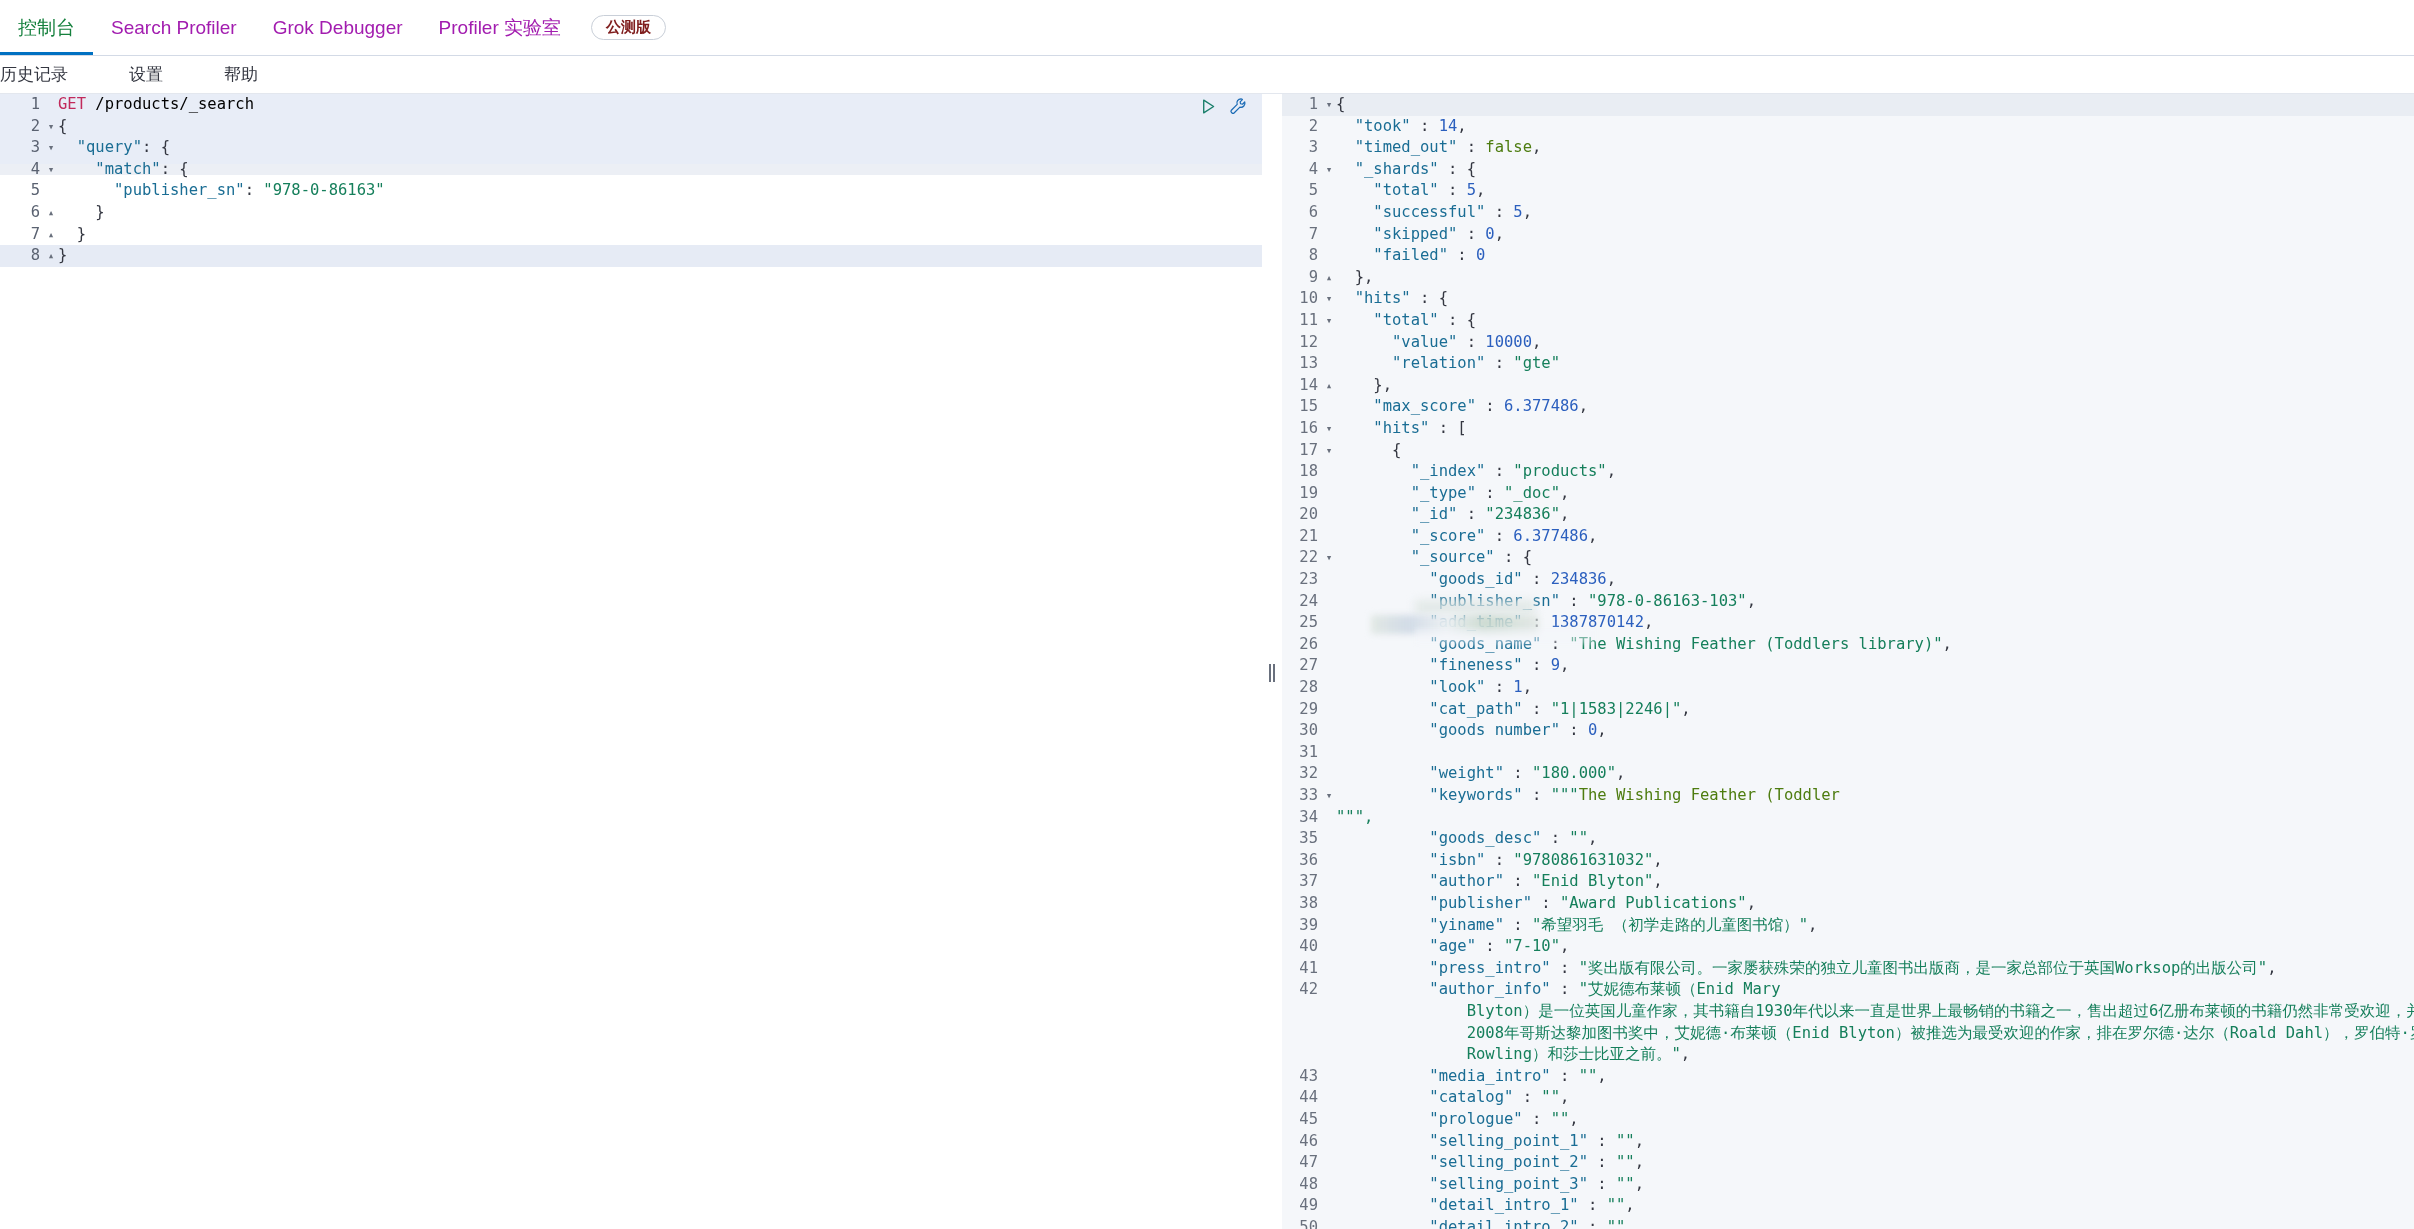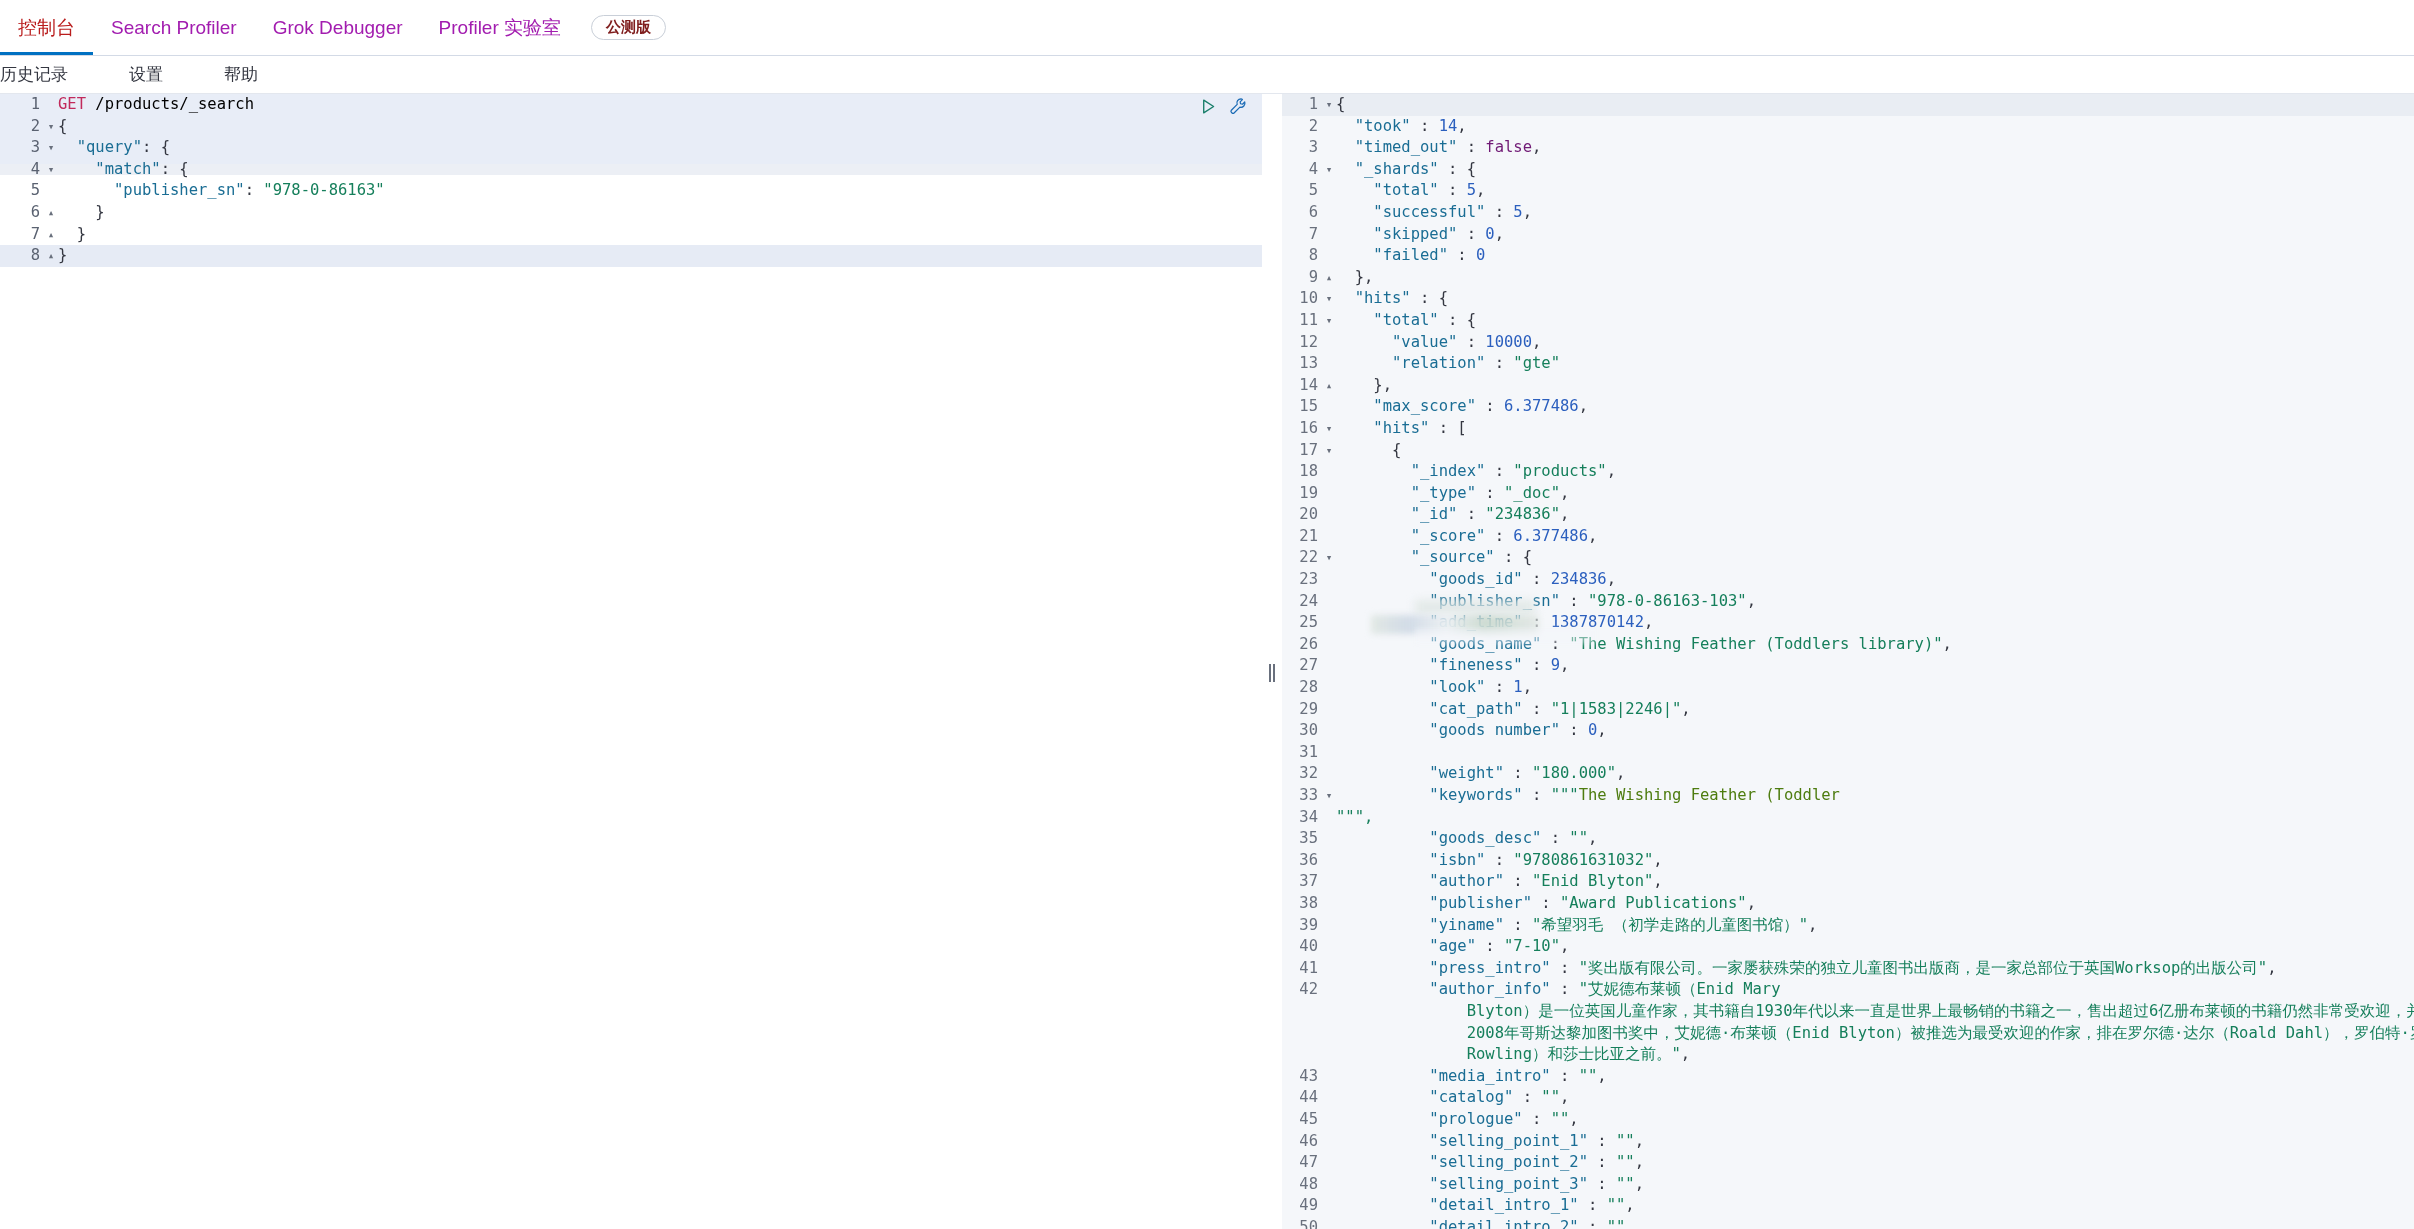--- a/index.html
+++ b/index.html
@@ -37,21 +37,21 @@
     height: 55px;
     display: flex;
     align-items: center;
     padding: 0 18px;
     font-size: 19px;
     color: #a21caf;
     cursor: pointer;
     white-space: nowrap;
   }
   .tab.active {
-    color: #b91c1c;
+    color: #15803d;
   }
   .tab.active::after {
     content: "";
     position: absolute;
     left: 0; right: 0; bottom: 0;
     height: 3px;
     background: #0071c2;
   }
   .badge {
     margin-left: 12px;
@@ -200,21 +200,21 @@
   .req-lines .code-row { background: transparent; }
   .req-lines .code-row.hl { background: #e6ebf5; }
   .req-lines .gutter { color: #5a6271; }
 
   
   .k-method { color: #c1295b; font-weight: normal; }
   .k-url    { color: #000000; }
   .k-key    { color: #1a6d94; }
   .k-str    { color: #157f5b; }
   .k-num    { color: #2b5fbe; }
-  .k-bool   { color: #701a75; }
+  .k-bool   { color: #4d7c0f; }
   .k-punct  { color: #343741; }
   .k-tstr   { color: #4d7c0f; }
 
   
   .req-actions {
     position: absolute;
     left: 1200px;
     top: 3px;
     display: flex;
     align-items: center;

